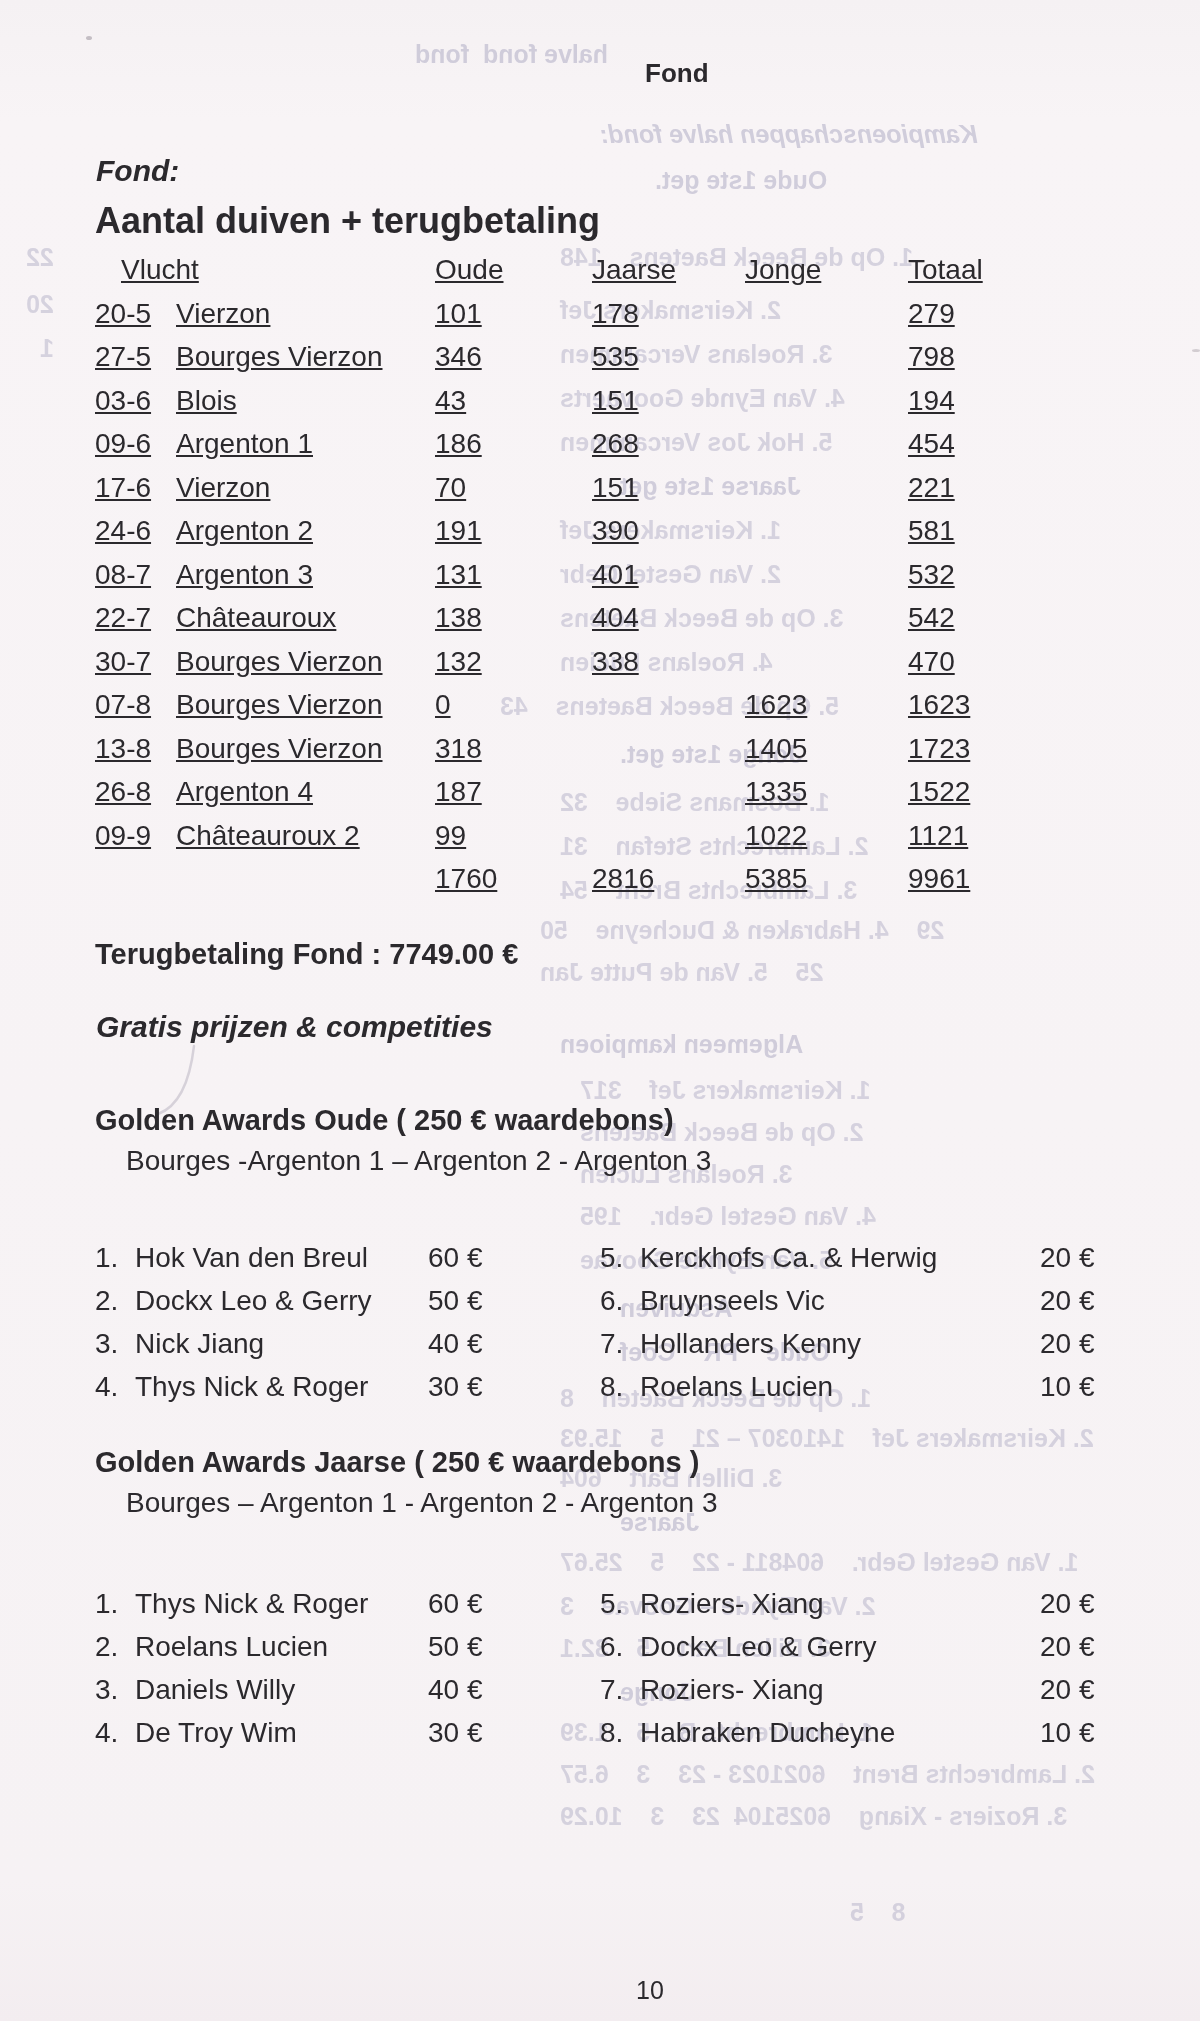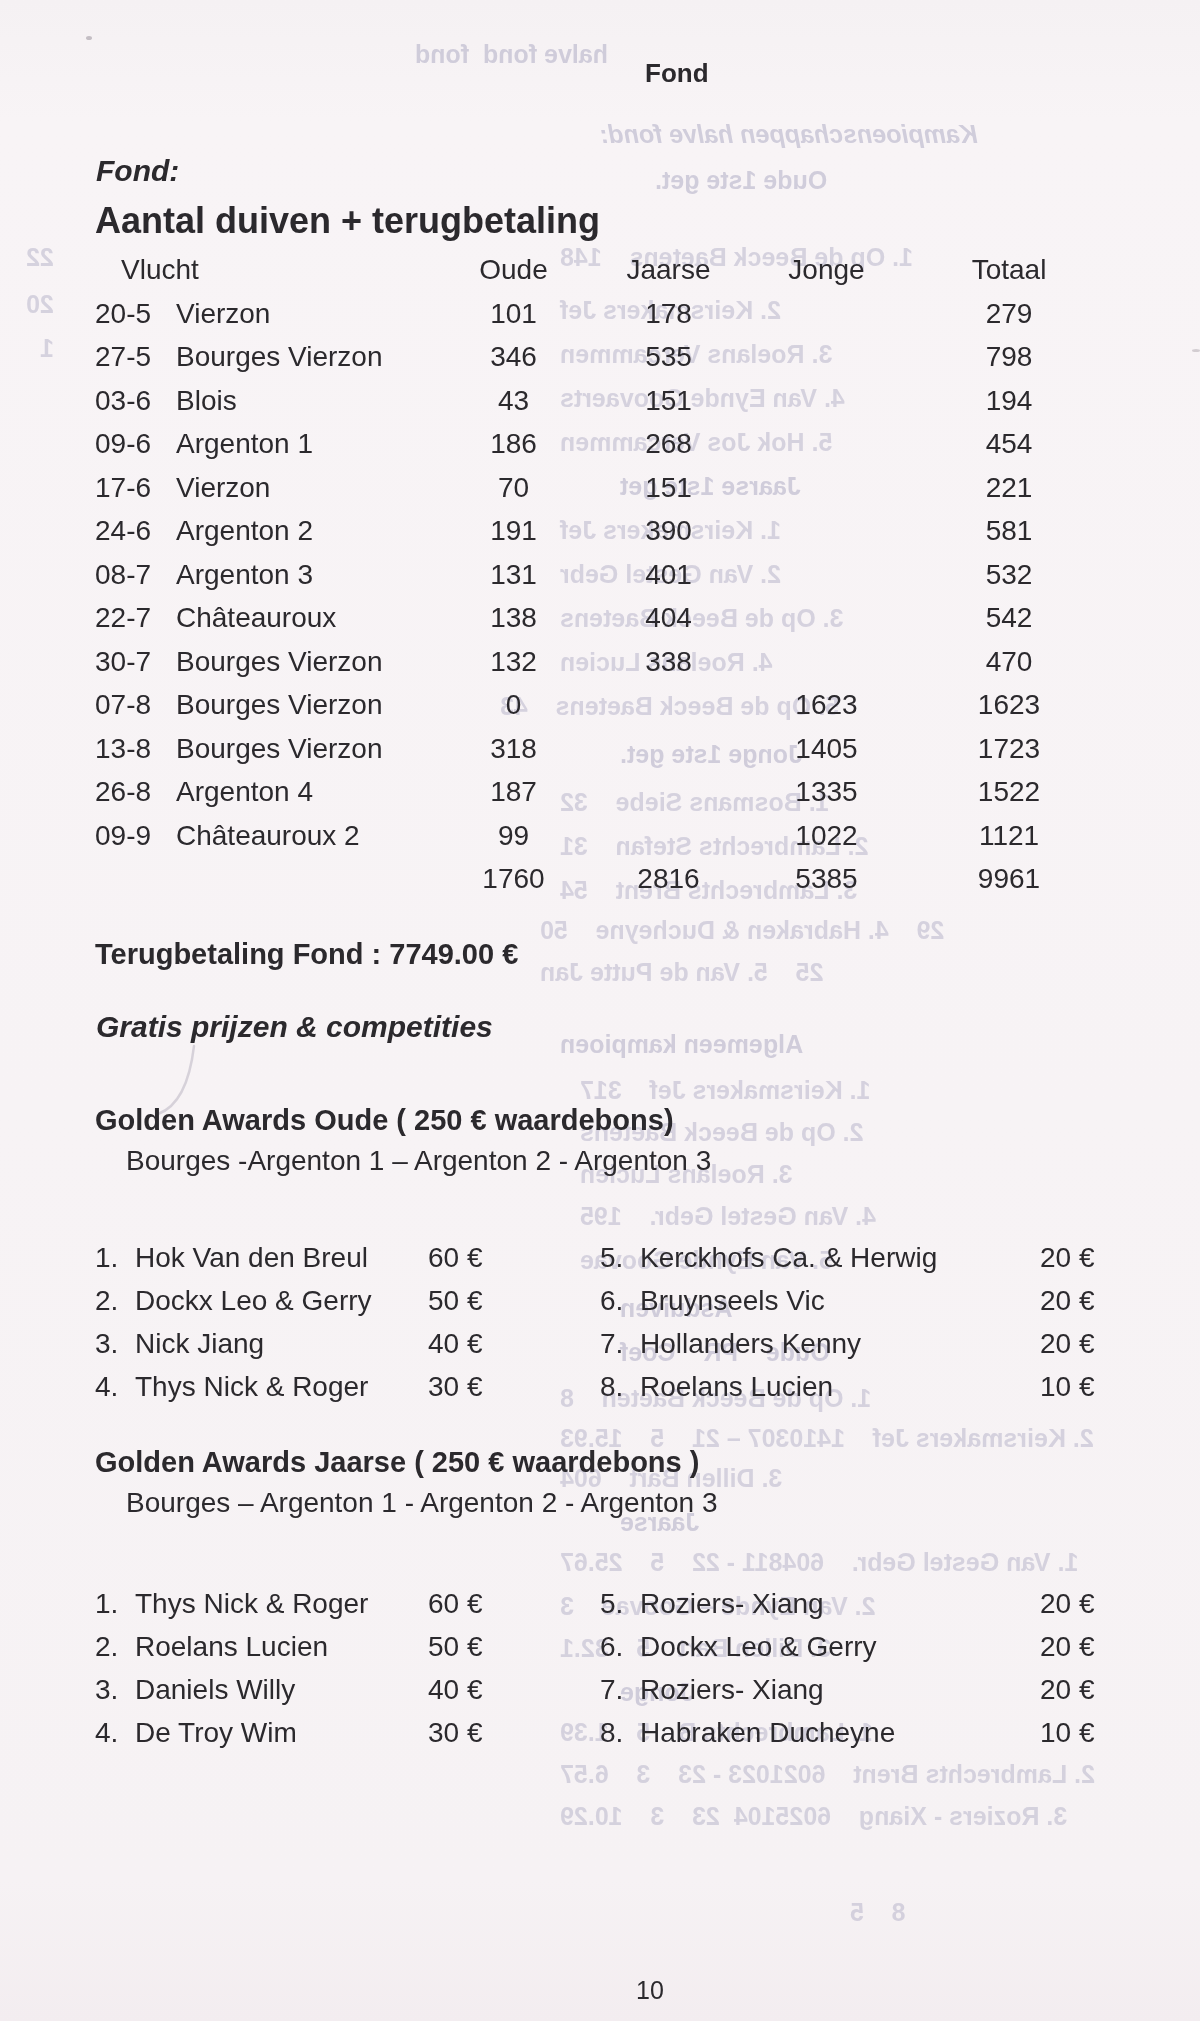--- a/index.html
+++ b/index.html
@@ -11,22 +11,22 @@
     color:#2b292d;
     overflow:hidden;
   }
   .abs{position:absolute;}
   
   .doc-title{top:58px;left:645px;font-size:26px;font-weight:bold;}
   .fond-heading{top:154px;left:96px;font-size:30px;font-weight:bold;font-style:italic;}
   .fond-subheading{top:200px;left:95px;font-size:36px;font-weight:bold;}
   
   .ptable{top:248px;left:95px;width:1015px;}
-  .trow{display:grid;grid-template-columns:81px 259px 157px 153px 163px 202px;height:43.5px;line-height:43.5px;font-size:28px;}
-  .trow .num{text-align:center;}
+  .trow{display:grid;grid-template-columns:81px 259px 157px 153px 163px 202px;height:43.5px;line-height:43.5px;font-size:28px;text-decoration:underline;}
+  .trow .num{text-align:left;}
   .thead .vlucht{grid-column:1 / span 2;padding-left:26px;}
   
   .terug-line{top:938px;left:95px;font-size:29px;font-weight:bold;}
   .gratis-heading{top:1010px;left:96px;font-size:30px;font-weight:bold;font-style:italic;}
   .awards-title{font-size:29px;font-weight:bold;}
   .awards-races{font-size:28px;margin-top:8px;margin-left:31px;}
   .awards-oude{top:1104px;left:95px;}
   .awards-jaarse{top:1446px;left:95px;}
   .arows{position:absolute;left:0;width:1010px;}
   .arows-oude{top:132px;}

